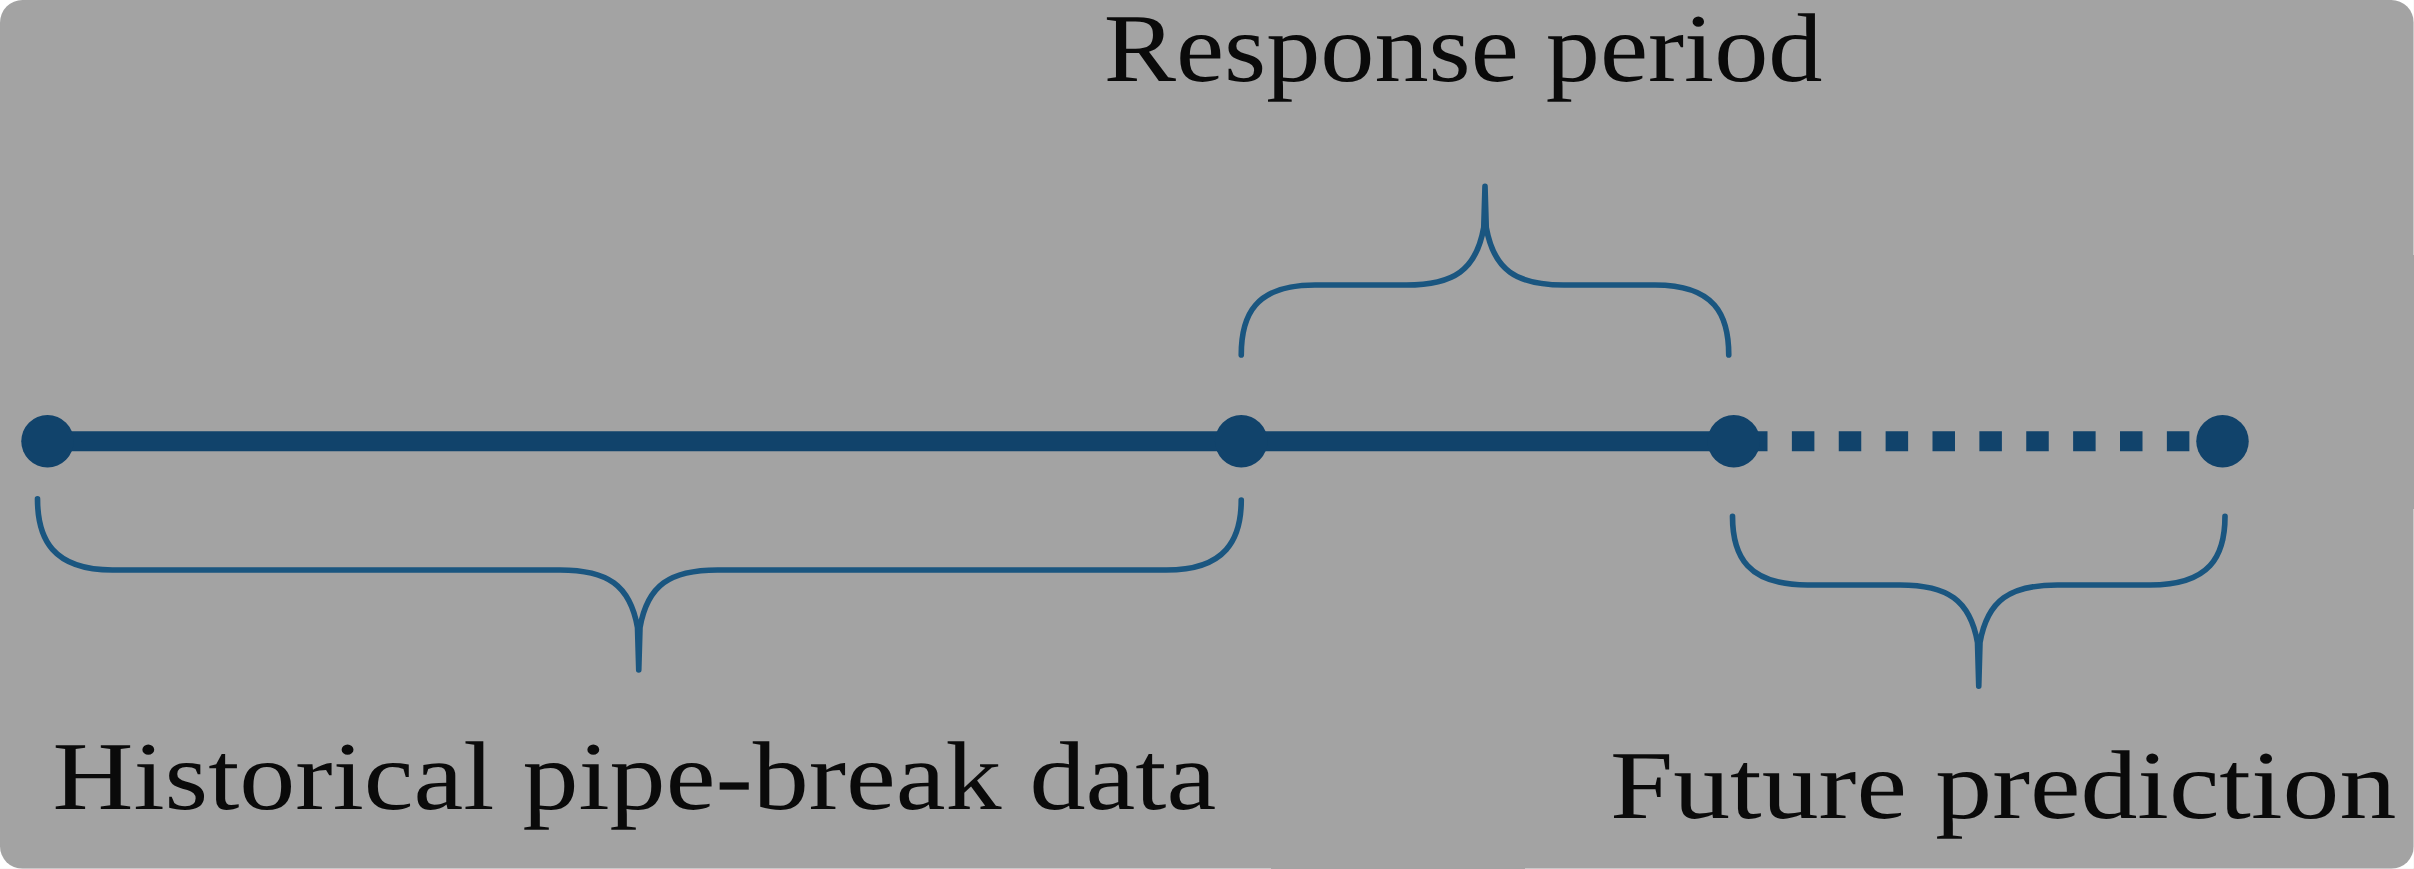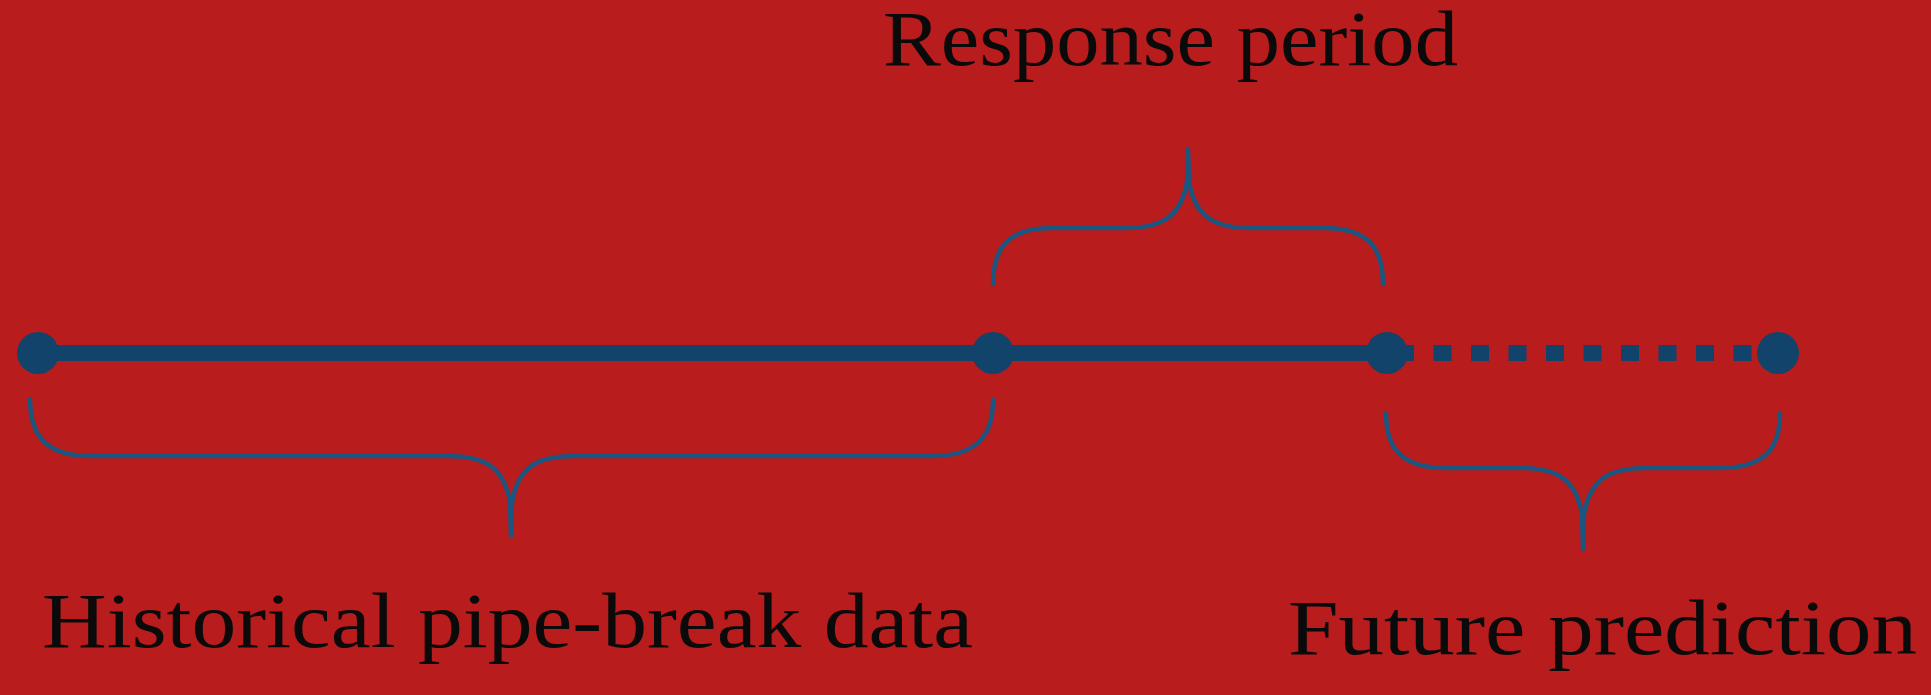--- a/index.html
+++ b/index.html
@@ -4,22 +4,23 @@
 <style>
   html, body {
     margin: 0;
     padding: 0;
     background: #ffffff;
   }
   .figure-canvas {
     position: relative;
     width: 1931px;
     height: 695px;
-    background: #b91c1c;
+    background: #a3a3a3;
     overflow: hidden;
+    border-radius: 18px;
   }
   svg.timeline-figure {
     display: block;
     width: 1931px;
     height: 695px;
   }
   text.figure-label {
     font-family: "Liberation Serif", "DejaVu Serif", serif;
     font-size: 78px;
   }

